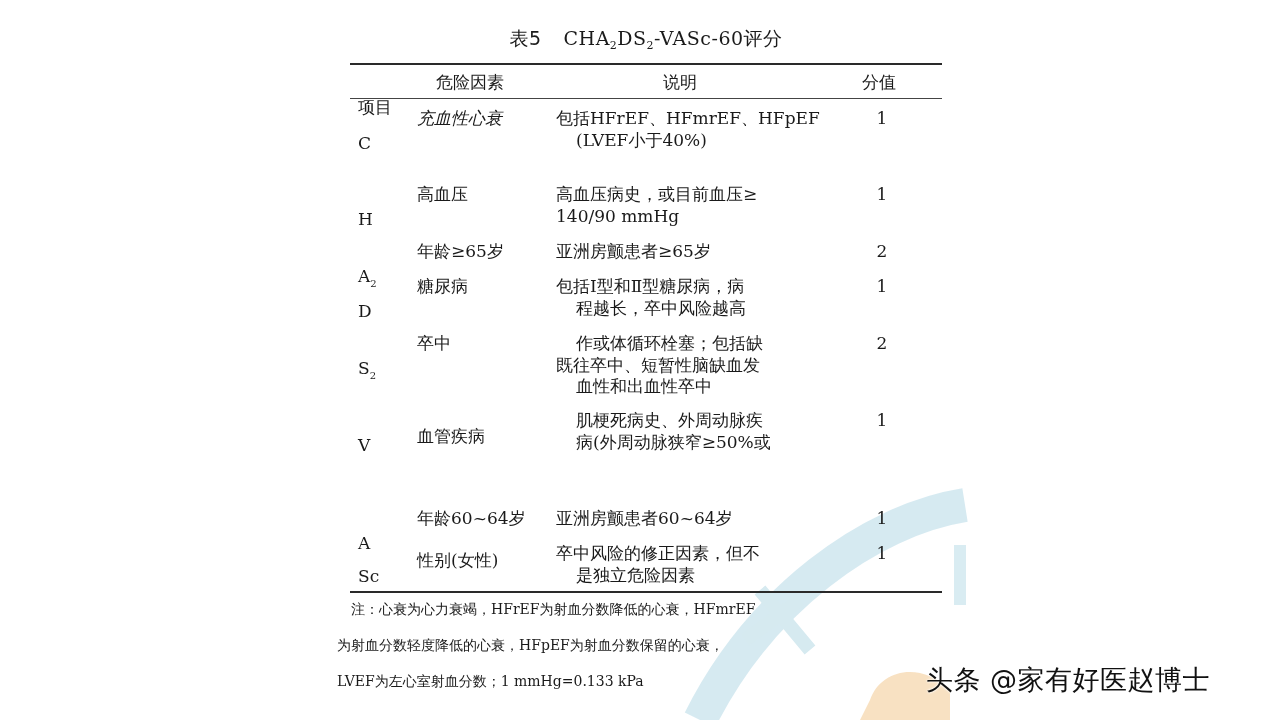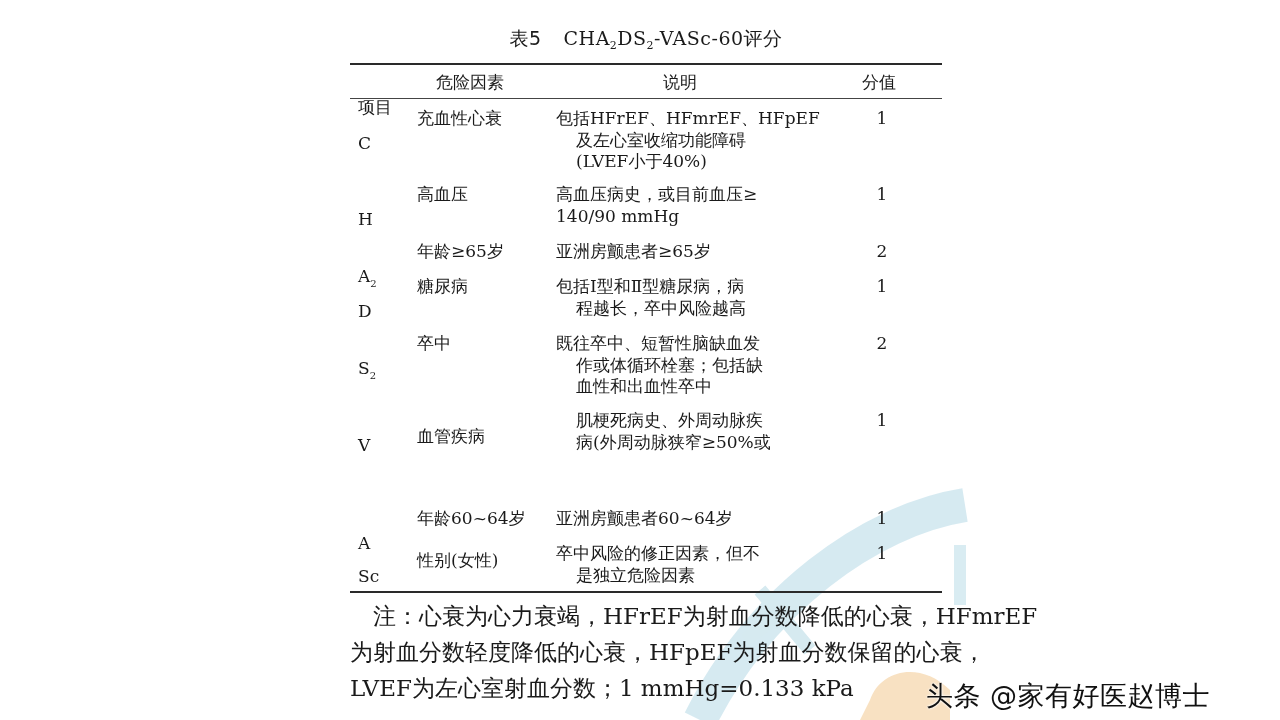--- a/index.html
+++ b/index.html
@@ -15,23 +15,23 @@
   .rule-bot { position:absolute; left:0; top:591px; width:592px; height:2px; background:#2a2a2a; }
   .hdr { position:absolute; top:71px; font-size:17px; }
   .cell { position:absolute; font-size:17px; line-height:21.5px; }
   .c1 { left:8px;margin-top:25px; }
   .c2 { left:67px; }
   .c3 { left:206px; width:264px; }
   .c4 { left:526px; width:12px; text-align:center; }
   .c3 .line { white-space:nowrap; }
   .c3 .indent { padding-left:20px; }
   .c1 sub { font-size:10px; vertical-align:-5px; }
-  .note { position:absolute; left:350px; font-size:23px; white-space:nowrap; }
+  .note { position:absolute; left:337px; font-size:14px; white-space:nowrap; }
   .watermark-text { position:absolute; left:926px; top:662px; font-family:"DejaVu Sans","Liberation Sans",sans-serif;
-    font-size:27px; color:#111; letter-spacing:0.5px; text-shadow:0 0 2px #fff, 0 0 3px #fff;margin-top:16px; }
+    font-size:27px; color:#111; letter-spacing:0.5px; text-shadow:0 0 2px #fff, 0 0 3px #fff; }
 </style>
 </head>
 <body>
 
 <svg class="wm" viewBox="0 0 1280 720">
   <path d="M965 505 C 870 520, 760 600, 700 720" stroke="#cfe6ee" stroke-width="34" fill="none" opacity="0.85"></path>
   <path d="M960 545 L 960 605" stroke="#d9ecf2" stroke-width="12" fill="none"></path>
   <path d="M760 590 L 810 650 M 745 640 L 800 600" stroke="#d6eaf0" stroke-width="14" fill="none"></path>
   <path d="M870 700 C 880 670, 920 660, 950 690 L 950 720 L 860 720 Z" fill="#f6d9b3" opacity="0.8"></path>
 </svg>
@@ -43,24 +43,23 @@
 
   <div class="rule-top"></div>
   <div class="hdr c1" style="left:8px">项目</div>
   <div class="hdr" style="left:86px">危险因素</div>
   <div class="hdr" style="left:313px">说明</div>
   <div class="hdr" style="left:512px">分值</div>
   <div class="rule-mid"></div>
 
   <div id="rows">
       <div class="cell c1" style="top: 108px;"><span>C</span></div>
-      <div class="cell c2" style="top: 108px;">充血性心衰</div>
+      <div class="cell c2" style="top: 108px; font-style: italic;">充血性心衰</div>
       <div class="cell c3" style="top: 108px;">
         <div class="line">包括HFrEF、HFmrEF、HFpEF</div>
-        <div class="line indent">及左心室收缩功能障碍</div>
         <div class="line indent">(LVEF小于40%)</div>
       </div>
       <div class="cell c4" style="top: 108px;">1</div>
       <div class="cell c1" style="top: 184px;"><span>H</span></div>
       <div class="cell c2" style="top: 184px;">高血压</div>
       <div class="cell c3" style="top: 184px;">
         <div class="line">高血压病史，或目前血压≥</div>
         <div class="line">140/90 mmHg</div>
       </div>
       <div class="cell c4" style="top: 184px;">1</div>
@@ -73,22 +72,22 @@
       <div class="cell c1" style="top: 276px;"><span>D</span></div>
       <div class="cell c2" style="top: 276px;">糖尿病</div>
       <div class="cell c3" style="top: 276px;">
         <div class="line">包括Ⅰ型和Ⅱ型糖尿病，病</div>
         <div class="line indent">程越长，卒中风险越高</div>
       </div>
       <div class="cell c4" style="top: 276px;">1</div>
       <div class="cell c1" style="top: 333px;"><span>S</span><sub>2</sub></div>
       <div class="cell c2" style="top: 333px;">卒中</div>
       <div class="cell c3" style="top: 333px;">
+        <div class="line indent">作或体循环栓塞；包括缺</div>
         <div class="line">既往卒中、短暂性脑缺血发</div>
-        <div class="line indent">作或体循环栓塞；包括缺</div>
         <div class="line indent">血性和出血性卒中</div>
       </div>
       <div class="cell c4" style="top: 333px;">2</div>
       <div class="cell c1" style="top: 410px;"><span>V</span></div>
       <div class="cell c2" style="top: 426px;">血管疾病</div>
       <div class="cell c3" style="top: 410px;">
         <div class="line indent">肌梗死病史、外周动脉疾</div>
         <div class="line indent">病(外周动脉狭窄≥50%或</div>
       </div>
       <div class="cell c4" style="top: 410px;">1</div>

